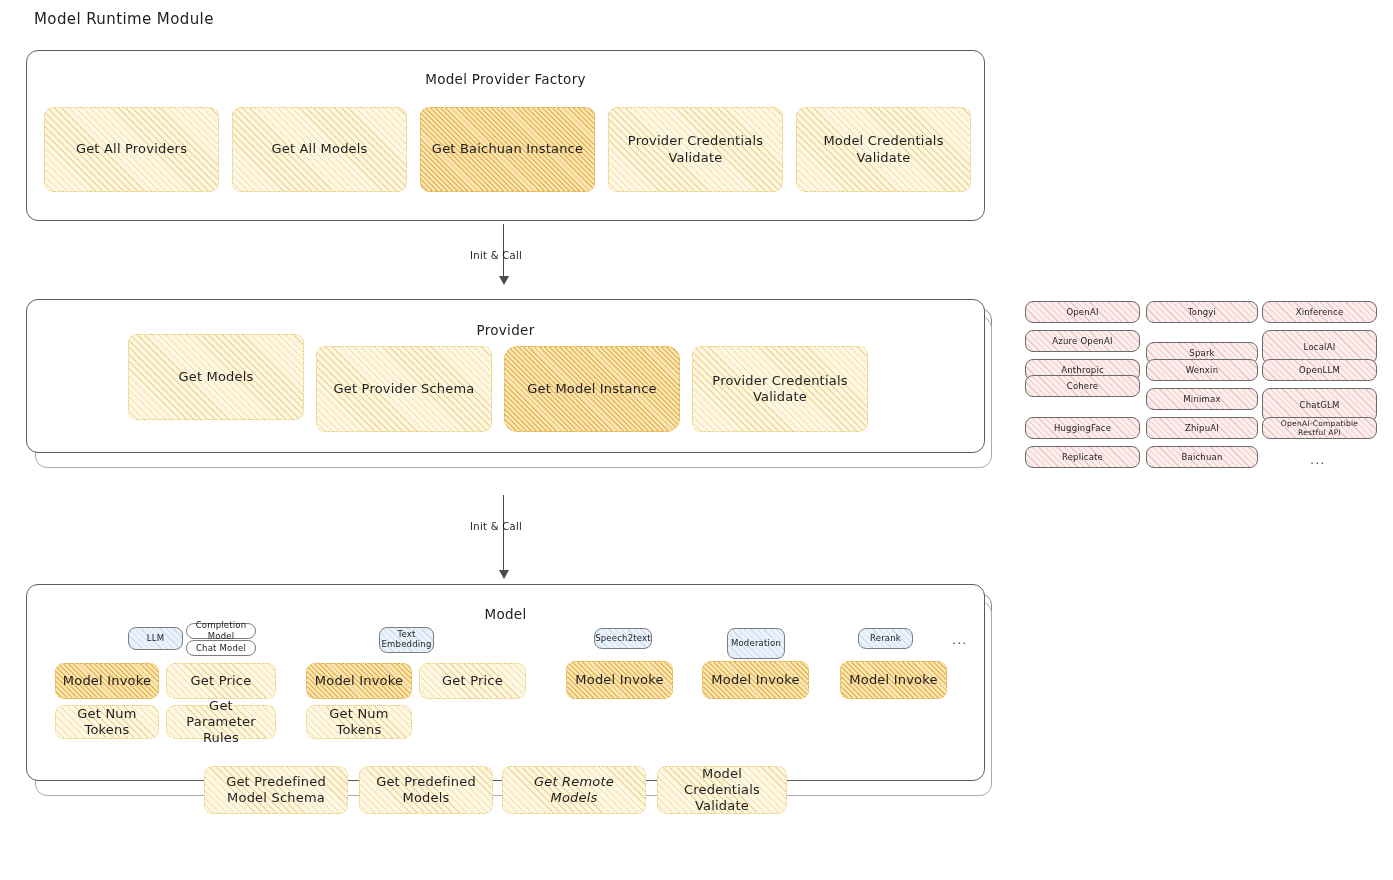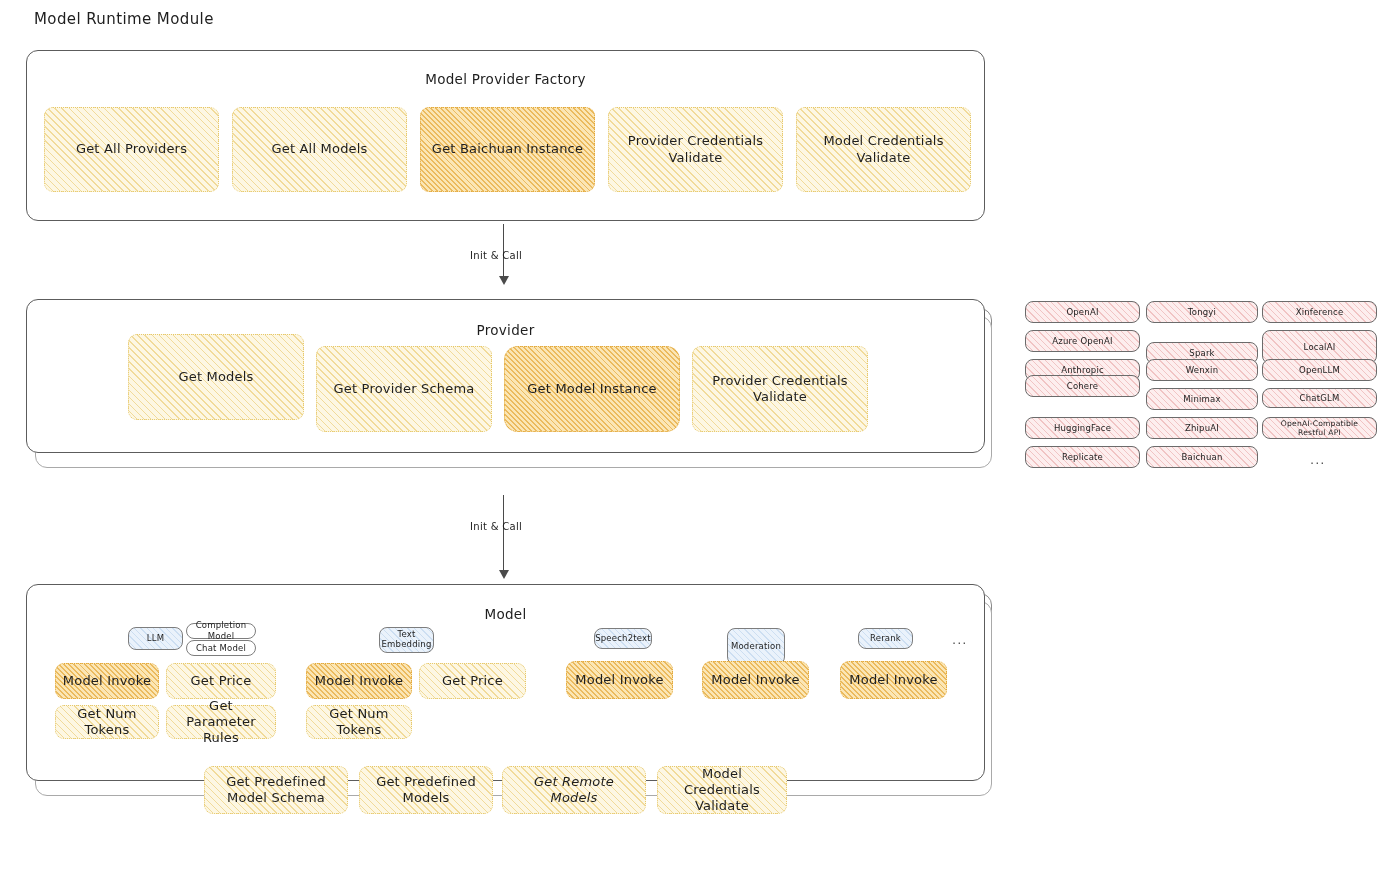--- a/index.html
+++ b/index.html
@@ -173,21 +173,21 @@
     <div class="node pink" style="left:1146px;top:301px;width:112px;height:22px;">Tongyi</div>
     <div class="node pink" style="left:1146px;top:330px;width:112px;height:22px;margin-top:12px;">Spark</div>
     <div class="node pink" style="left:1146px;top:359px;width:112px;height:22px;">Wenxin</div>
     <div class="node pink" style="left:1146px;top:388px;width:112px;height:22px;">Minimax</div>
     <div class="node pink" style="left:1146px;top:417px;width:112px;height:22px;border-radius:7px;">ZhipuAI</div>
     <div class="node pink" style="left:1146px;top:446px;width:112px;height:22px;">Baichuan</div>
 
     <div class="node pink" style="left:1262px;top:301px;width:115px;height:22px;">Xinference</div>
     <div class="node pink" style="left:1262px;top:330px;width:115px;height:34px;">LocalAI</div>
     <div class="node pink" style="left:1262px;top:359px;width:115px;height:22px;">OpenLLM</div>
-    <div class="node pink" style="left:1262px;top:388px;width:115px;height:20px;">ChatGLM</div>
+    <div class="node pink" style="left:1262px;top:388px;width:115px;height:34px;">ChatGLM</div>
     <div class="node pink" style="left:1262px;top:417px;width:115px;height:22px;font-size:7.6px;">OpenAI-Compatible Restful API</div>
     <div class="ellipsis" style="left:1310px;top:452px;">...</div>
   </div>
 
   <div class="arrow" style="left:503px;top:495px;width:1px;height:85px;">
     <div class="shaft" style="height:75px;"></div>
     <div class="head" style="top:75px;"></div>
     <div class="lbl" style="left:-33px;top:26px;">Init &amp; Call</div>
   </div>
 
@@ -205,21 +205,21 @@
   <div class="node yellow" style="left:166px;top:705px;width:110px;height:34px;">Get Parameter Rules</div>
 
   <div class="node blue" style="left:379px;top:627px;width:55px;height:26px;">Text Embedding</div>
   <div class="node orange" style="left:306px;top:663px;width:106px;height:36px;">Model Invoke</div>
   <div class="node yellow" style="left:419px;top:663px;width:107px;height:36px;">Get Price</div>
   <div class="node yellow" style="left:306px;top:705px;width:106px;height:34px;">Get Num Tokens</div>
 
   <div class="node blue" style="left:594px;top:628px;width:58px;height:21px;">Speech2text</div>
   <div class="node orange" style="left:566px;top:661px;width:107px;height:38px;">Model Invoke</div>
 
-  <div class="node blue" style="left:727px;top:628px;width:58px;height:37px;">Moderation</div>
+  <div class="node blue" style="left:727px;top:628px;width:58px;height:31px;">Moderation</div>
   <div class="node orange" style="left:702px;top:661px;width:107px;height:38px;">Model Invoke</div>
 
   <div class="node blue" style="left:858px;top:628px;width:55px;height:21px;">Rerank</div>
   <div class="node orange" style="left:840px;top:661px;width:107px;height:38px;">Model Invoke</div>
 
   <div class="ellipsis" style="left:952px;top:632px;">...</div>
 
   <div class="node yellow" style="left:204px;top:766px;width:144px;height:48px;">Get Predefined Model Schema</div>
   <div class="node yellow" style="left:359px;top:766px;width:134px;height:48px;">Get Predefined Models</div>
   <div class="node yellow" style="left:502px;top:766px;width:144px;height:48px;font-style:italic;">Get Remote Models</div>

